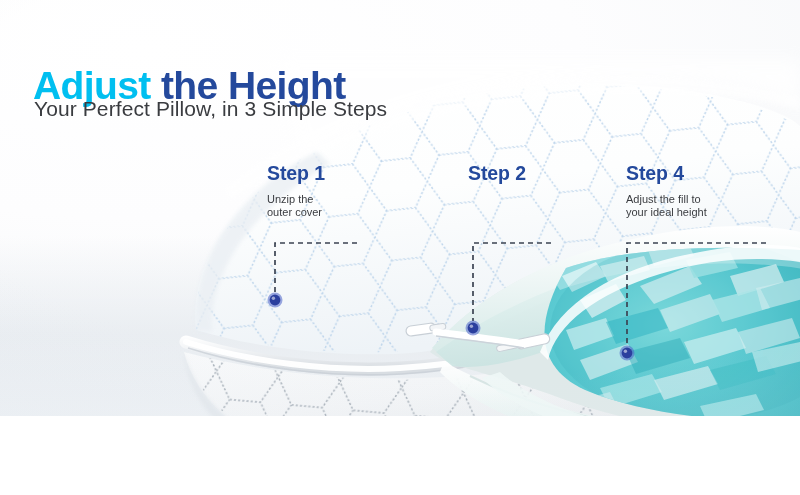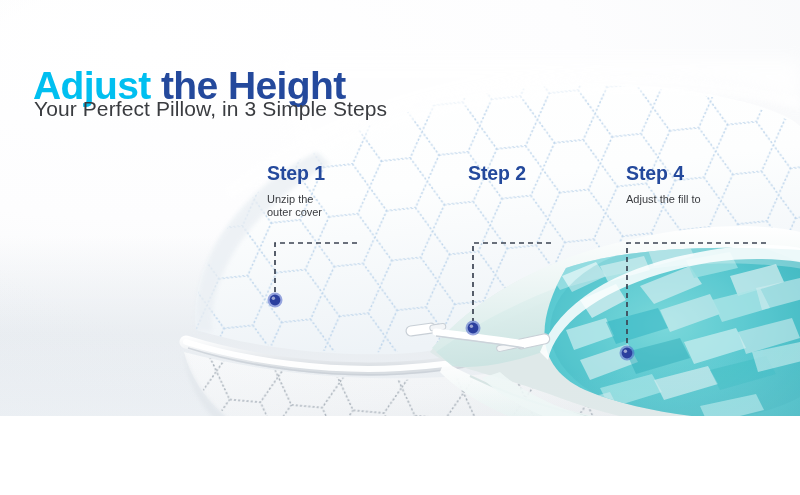--- a/index.html
+++ b/index.html
@@ -271,17 +271,18 @@
           <div>outer cover</div>
         </div>
       </div>
       <div class="step" style="left: 468px; top: 164px;">
         <div class="sh">Step 2</div>
       </div>
       <div class="step" style="left: 626px; top: 164px;">
         <div class="sh">Step 4</div>
         <div class="sd">
           <div>Adjust the fill to</div>
+          <div>your ideal height</div>
         </div>
       </div>
     </div>
 
 </div>
 
 </body></html>

